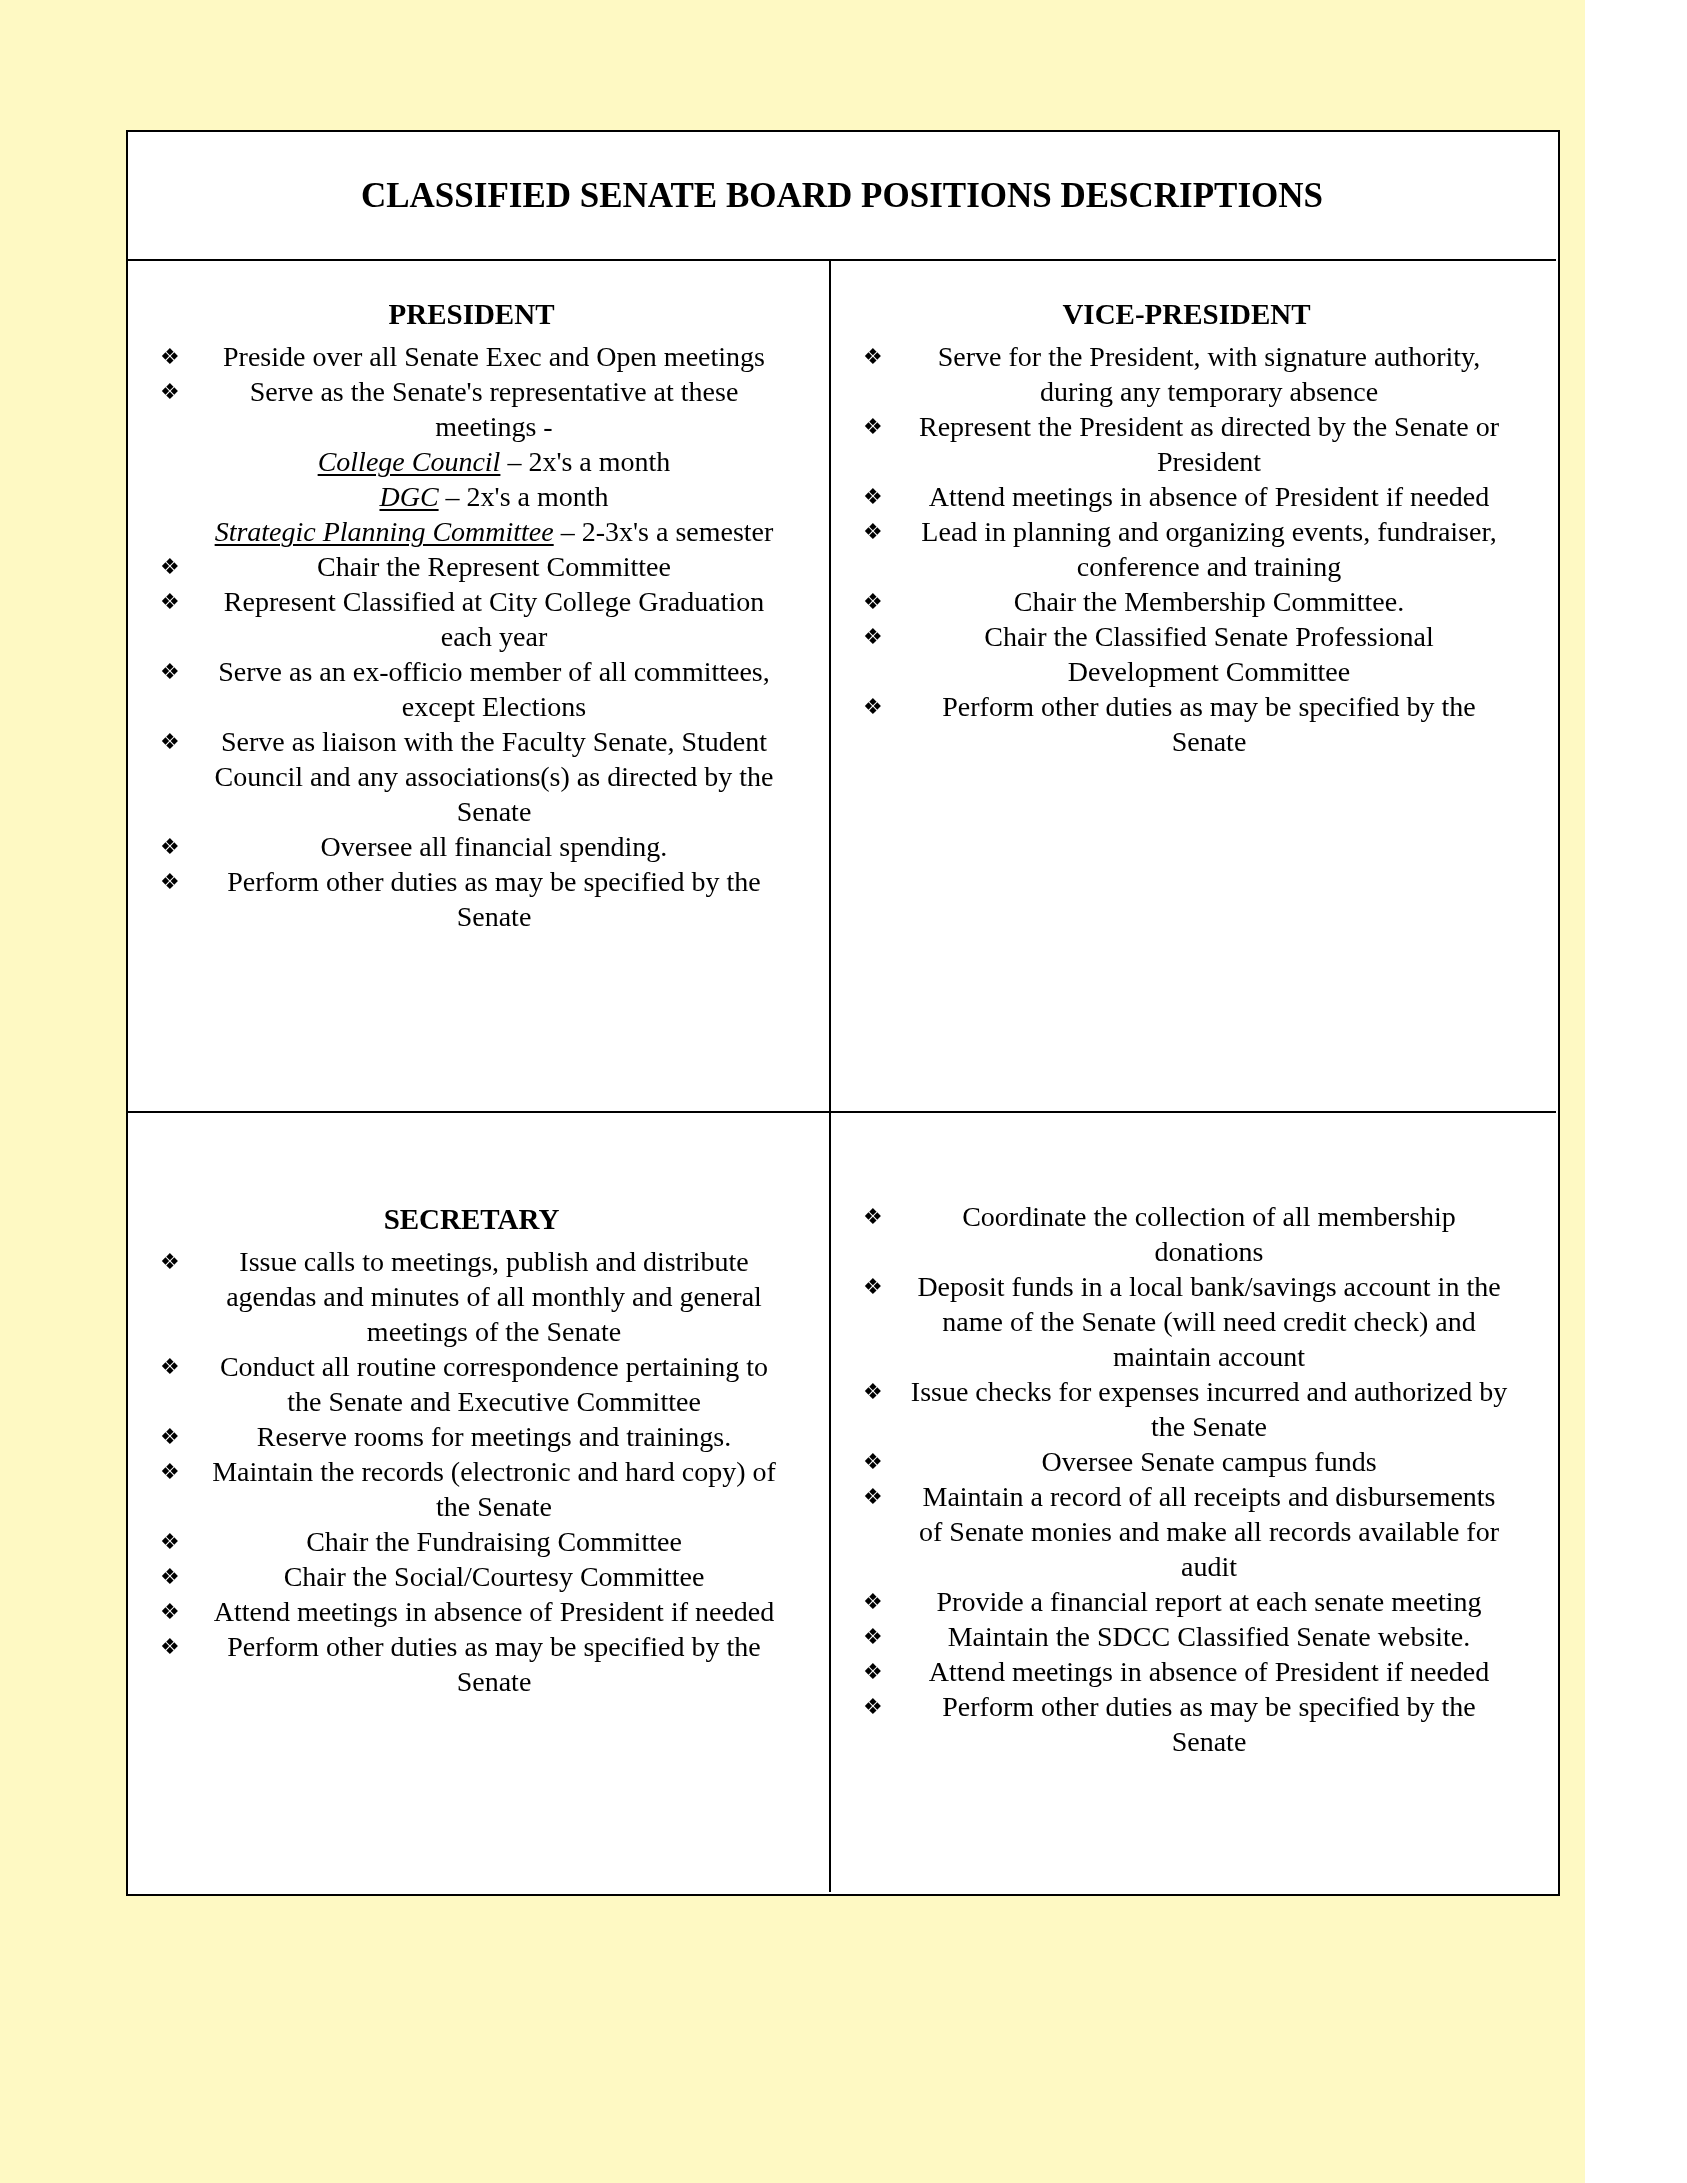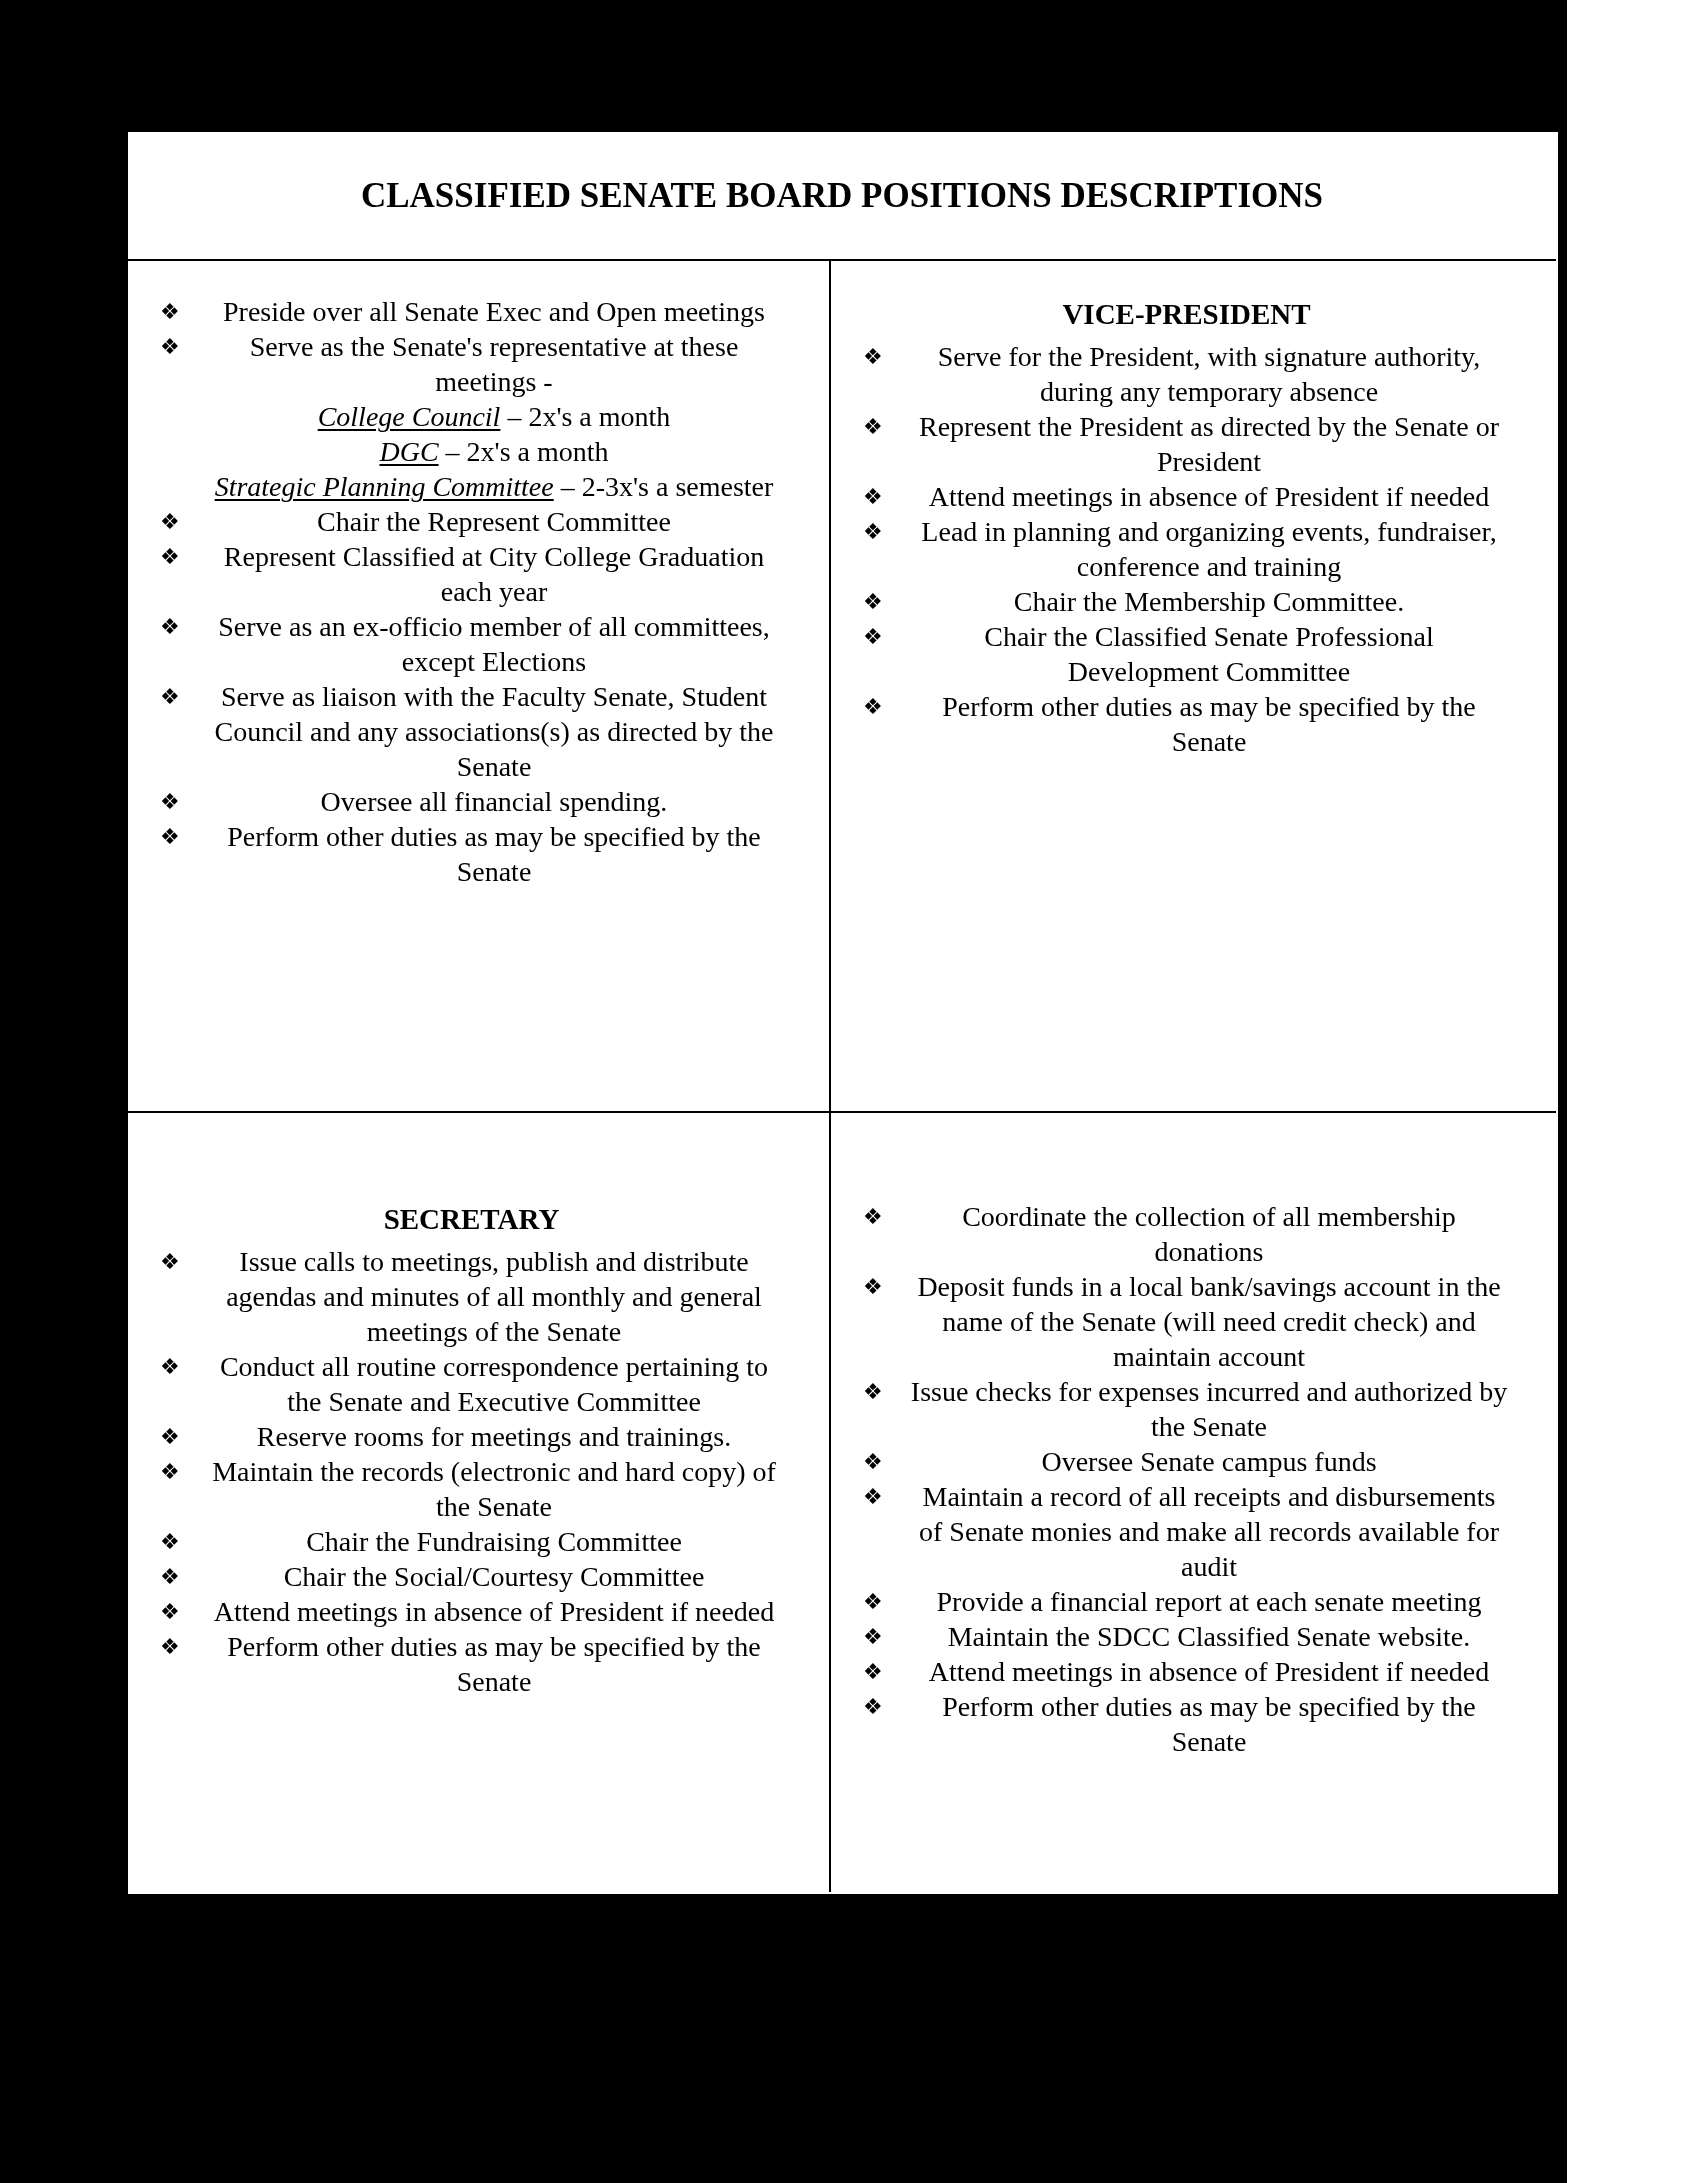--- a/index.html
+++ b/index.html
@@ -4,23 +4,24 @@
 <style>
   html, body {
     margin: 0;
     padding: 0;
     background: #ffffff;
   }
   .sheet {
     position: relative;
     width: 1567px;
     height: 2183px;
-    background: #000000;
+    background: #fef9c3;
     color: #000000;
     font-family: "Liberation Serif", serif;
+    padding-left: 18px;
   }
   .board-table {
     position: absolute;
     left: 126px;
     top: 130px;
     width: 1434px;
     height: 1766px;
     box-sizing: border-box;
     border: 2.6px solid #000000;
     display: grid;
@@ -96,20 +97,21 @@
 <body>
 
 <div class="sheet">
   <div class="board-table">
 
     <div class="title-cell">
       <div class="page-title">CLASSIFIED SENATE BOARD POSITIONS DESCRIPTIONS</div>
     </div>
 
     <div class="cell col-left row1">
+      <h2 class="section-heading">PRESIDENT</h2>
       <ul class="duty-list">
         <li class="item">
           <span class="bullet">❖</span>
           <span class="txt">Preside over all Senate Exec and Open meetings</span>
         </li>
         <li class="item">
           <span class="bullet">❖</span>
           <span class="txt">
             <span>Serve as the Senate's representative at these meetings -</span>
             <span class="subline"><span class="committee">College Council</span><span> – 2x's a month</span></span>

